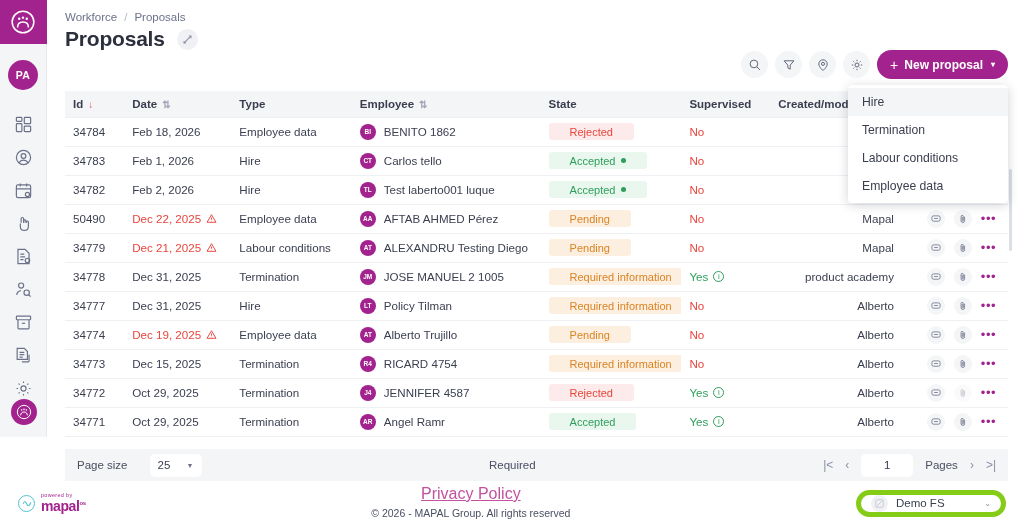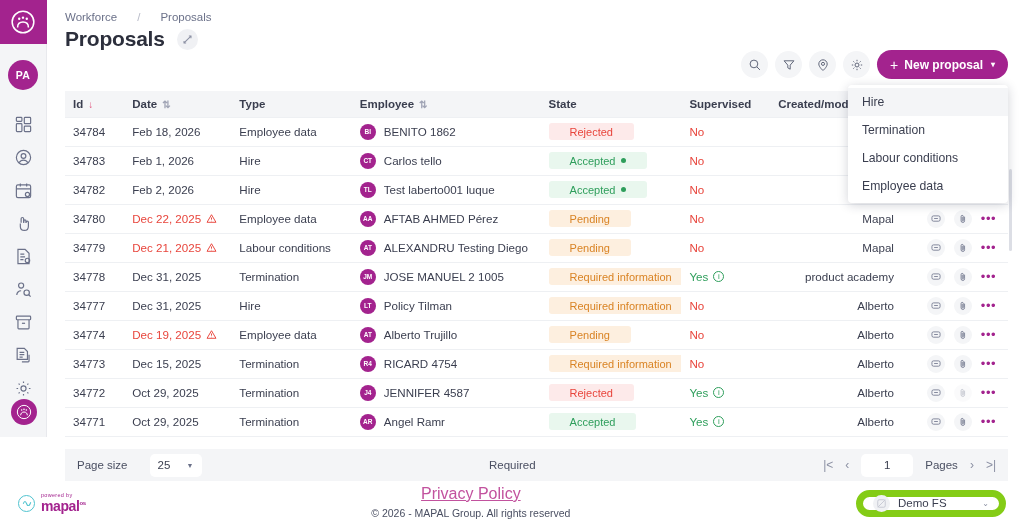--- a/index.html
+++ b/index.html
@@ -46,21 +46,21 @@
     width: 26px; height: 26px; border-radius: 50%; background: #a3238e;
     display: flex; align-items: center; justify-content: center;
   }
   .bottom-logo svg { width: 16px; height: 16px; }
 
   
   .main { flex: 1; position: relative; height: 525px; background: #fff; overflow: hidden; }
 
   .breadcrumb {
     padding: 11px 0 0 18px; font-size: 11.5px; color: #6b7189;
-    display: flex; align-items: center; gap: 20px;
+    display: flex; align-items: center; gap: 7px;
   }
   .breadcrumb .crumb { cursor: pointer; }
   .breadcrumb .sep { color: #b7bac7; }
 
   .title-row { display: flex; align-items: center; gap: 12px; padding: 4px 0 0 18px; }
   .page-title { font-size: 21px; font-weight: bold; color: #2c2f3c; letter-spacing: -.2px; }
   .expand-btn {
     width: 21px; height: 21px; border-radius: 50%; background: #f0f1f4;
     display: flex; align-items: center; justify-content: center; cursor: pointer;
   }
@@ -208,21 +208,21 @@
   .mapal-text { display: flex; flex-direction: column; line-height: 1; }
   .powered { font-size: 5.5px; color: #a3238e; letter-spacing: .3px; }
   .mapal-word { font-size: 14px; font-weight: bold; color: #a3238e; letter-spacing: -.4px; }
   .mapal-word sup { font-size: 6px; vertical-align: super; }
 
   .footer-center { flex: 1; text-align: center; }
   .privacy { font-size: 16px; color: #c2529e; text-decoration: underline; cursor: pointer; display: block; }
   .copyright { font-size: 10.5px; color: #4a4f62; margin-top: 2px; }
 
   .fs-select {
-    width: 150px; height: 27px; border: 7px solid #84cc16; border-radius: 14px;
+    width: 150px; height: 27px; border: 5px solid #84cc16; border-radius: 14px;
     display: flex; align-items: center; gap: 8px; padding: 0 10px; cursor: pointer;
   }
   .fs-mark {
     width: 17px; height: 17px; border-radius: 50%; background: #f0f1f4;
     display: flex; align-items: center; justify-content: center;
   }
   .fs-mark svg { width: 9px; height: 9px; stroke: #c7cad4; fill: none; stroke-width: 1.3; }
   .fs-label { flex: 1; font-size: 11.5px; color: #3a3e4f; }
   .fs-caret { font-size: 8px; color: #8b90a3; }
 </style>
@@ -459,21 +459,21 @@
                   <span class="emp-avatar">TL</span>
                   <span>Test laberto001 luque</span>
                 </span>
               </td>
               <td><span class="badge accepted">Accepted<span class="dot"></span></span></td>
               <td><span class="sup-no">No</span></td>
               <td class="created-cell">Alberto</td>
               <td></td>
             </tr>
             <tr>
-              <td>34780</td>
+              <td>50490</td>
               <td><span class="date-warn">Dec 22, 2025<svg viewBox="0 0 16 16">
                     <path d="M8 2.5L14.5 13.5H1.5z"></path>
                     <path d="M8 6.5v3.2M8 11.4v.6"></path>
                   </svg></span></td>
               <td>Employee data</td>
               <td>
                 <span class="emp-cell">
                   <span class="emp-avatar">AA</span>
                   <span>AFTAB AHMED Pérez</span>
                 </span>

